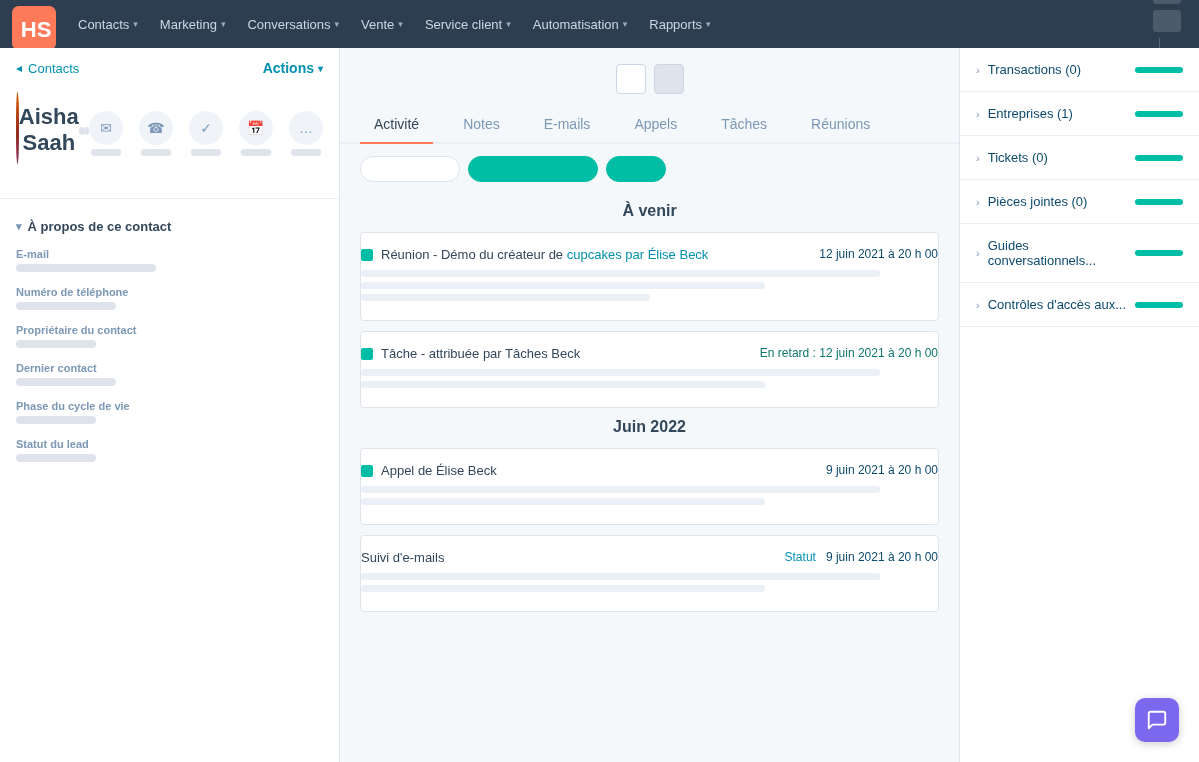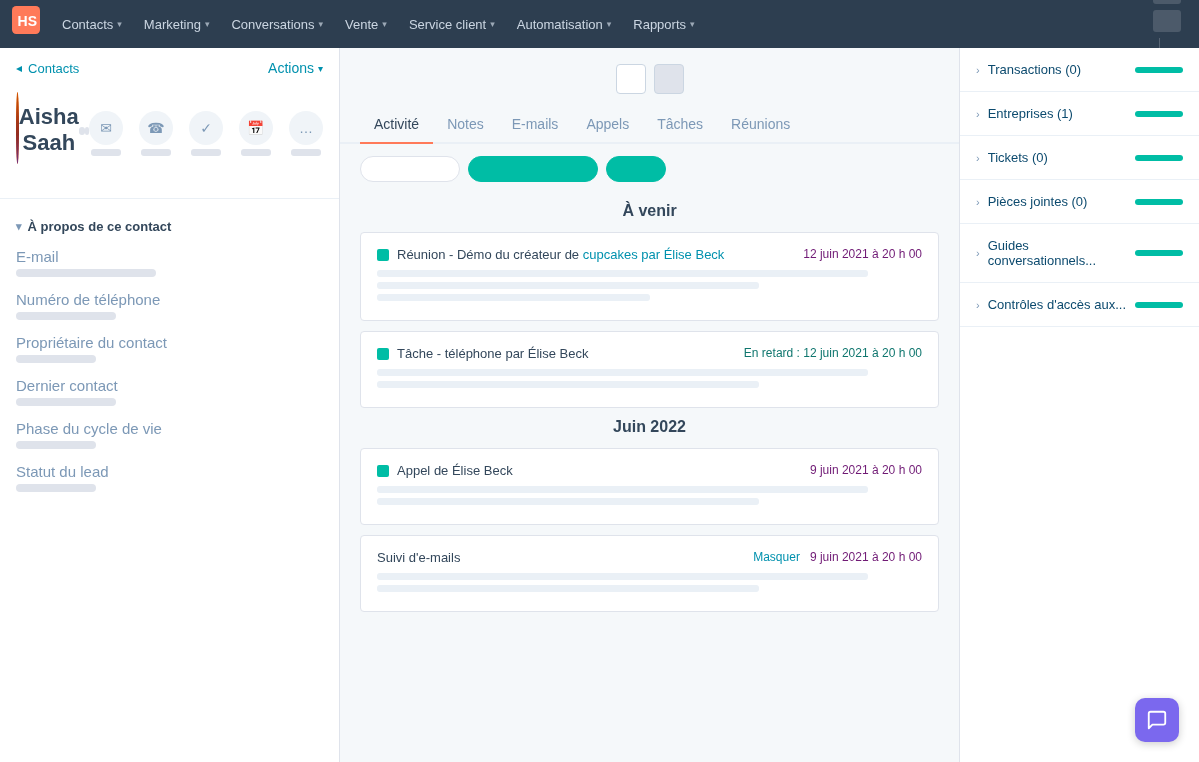--- a/index.html
+++ b/index.html
@@ -8,21 +8,21 @@
     
     .top-nav {
       background: #2d3e50;
       height: 48px;
       display: flex;
       align-items: center;
       padding: 0 12px;
       gap: 0;
     }
     .nav-logo {
-      width: 28px;
+      width: 44px;
       height: 36px;
       margin-right: 12px;
       flex-shrink: 0;
     }
     .nav-items {
       display: flex;
       align-items: center;
       gap: 2px;
       flex: 1;
     }
@@ -99,21 +99,21 @@
       font-size: 13px;
       cursor: pointer;
     }
     .breadcrumb-left .arrow { font-size: 12px; }
     .actions-btn {
       display: flex;
       align-items: center;
       gap: 4px;
       color: #0091ae;
       font-size: 14px;
-      font-weight: 400;
+      font-weight: 700;
       cursor: pointer;
       background: none;
       border: none;
     }
     .actions-btn .chevron { font-size: 10px; color: #0091ae; }
 
     
     .profile-section {
       padding: 8px 16px 16px;
       display: flex;
@@ -203,24 +203,24 @@
       gap: 6px;
       font-size: 13px;
       font-weight: 600;
       color: #33475b;
       cursor: pointer;
       margin-bottom: 14px;
     }
     .about-chevron { color: #7c98b6; font-size: 11px; }
     .about-field { margin-bottom: 14px; }
     .about-field-label {
-      font-size: 15px;
+      font-size: 11px;
       color: #7c98b6;
       margin-bottom: 4px;
-      font-weight: 400;
+      font-weight: 700;
     }
     .about-field-value {
       height: 8px;
       background: #dfe3eb;
       border-radius: 4px;
       width: 140px;
     }
     .about-field-value.medium { width: 100px; }
     .about-field-value.short { width: 80px; }
 
@@ -249,21 +249,21 @@
       font-size: 12px;
       color: #33475b;
     }
     .top-btn.active {
       background: #dfe3eb;
     }
 
     
     .tabs-row {
       display: flex;
-      gap: 0;
+      gap: 16px;
       padding: 0 20px;
       border-bottom: 2px solid #eaf0f6;
       background: #f5f8fa;
     }
     .tab {
       padding: 10px 14px;
       font-size: 14px;
       font-weight: 500;
       color: #7c98b6;
       cursor: pointer;
@@ -303,21 +303,21 @@
       font-weight: 600;
       color: #33475b;
       margin: 8px 0 12px;
     }
 
     
     .timeline-card {
       background: #fff;
       border: 1px solid #dfe3eb;
       border-radius: 4px;
-      padding: 14px 16px;
+      padding: 14px 0;
       margin-bottom: 10px;
     }
     .card-header-row {
       display: flex;
       align-items: flex-start;
       justify-content: space-between;
       margin-bottom: 8px;
     }
     .card-title-left {
       display: flex;
@@ -334,21 +334,21 @@
     .card-dot.green { background: #00bda5; }
     .card-title-text {
       font-size: 13px;
       color: #33475b;
     }
     .card-title-text .highlight {
       color: #0091ae;
     }
     .card-date {
       font-size: 12px;
-      color: #701a75;
+      color: #0c4a6e;
       white-space: nowrap;
     }
     .card-date.overdue {
       color: #0f766e;
     }
     .card-placeholder-lines {
       margin-top: 6px;
     }
     .placeholder-line {
       height: 7px;
@@ -582,21 +582,21 @@
           <div class="placeholder-line w70"></div>
           <div class="placeholder-line w50"></div>
         </div>
       </div>
 
       <div class="timeline-card">
         <div class="card-header-row">
           <div class="card-title-left">
             <div class="card-dot green"></div>
             <span class="card-title-text">
-              <span>Tâche - téléphone par Élise Beck</span>
+              <span>Tâche - attribuée par Tâches Beck</span>
             </span>
           </div>
           <span class="card-date overdue">En retard : 12 juin 2021 à 20 h 00</span>
         </div>
         <div class="card-placeholder-lines">
           <div class="placeholder-line w90"></div>
           <div class="placeholder-line w70"></div>
         </div>
       </div>
 
@@ -621,21 +621,21 @@
       </div>
 
       <div class="timeline-card">
         <div class="card-header-row">
           <div class="card-title-left">
             <span class="card-title-text">
               <span>Suivi d'e-mails</span>
             </span>
           </div>
           <span style="display:flex;align-items:center;gap:10px;">
-            <span class="card-date" style="color:#0091ae;cursor:pointer;">Masquer</span>
+            <span class="card-date" style="color:#0091ae;cursor:pointer;">Statut</span>
             <span class="card-date">9 juin 2021 à 20 h 00</span>
           </span>
         </div>
         <div class="card-placeholder-lines">
           <div class="placeholder-line w90"></div>
           <div class="placeholder-line w70"></div>
         </div>
       </div>
 
     </div>

